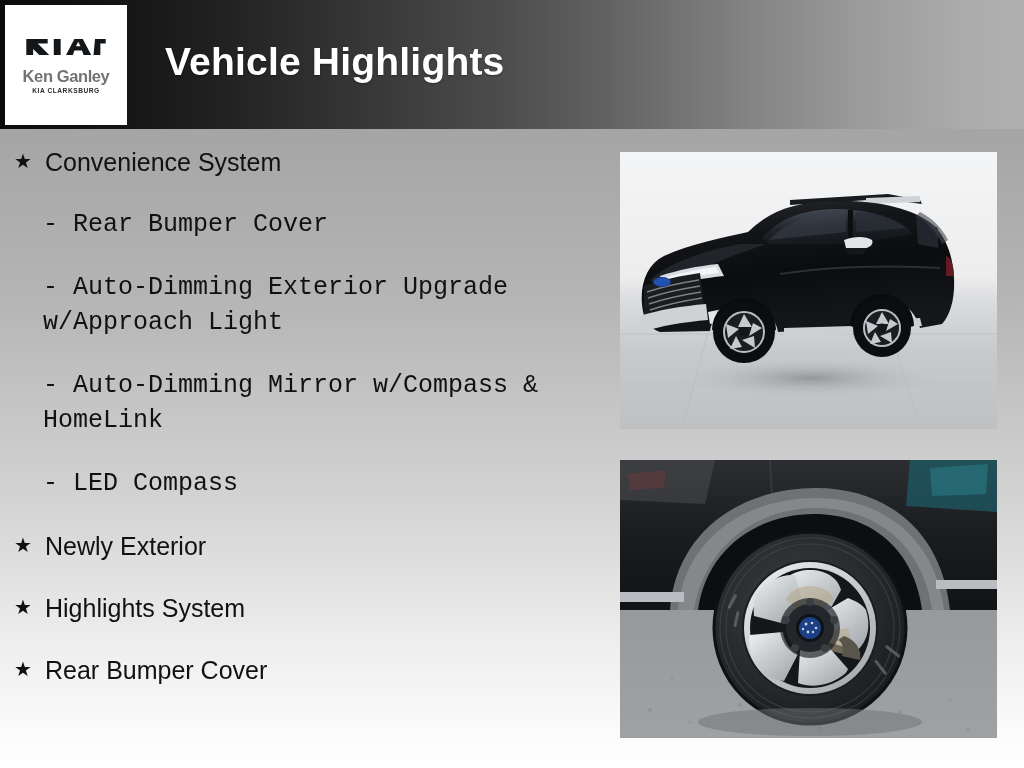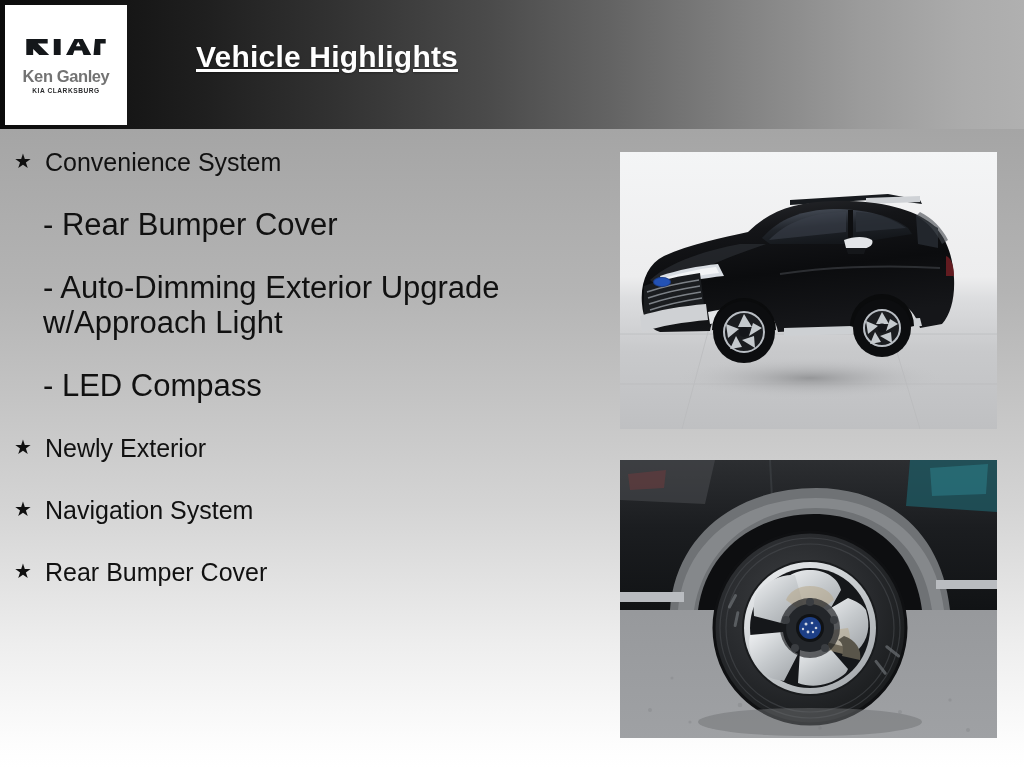--- a/index.html
+++ b/index.html
@@ -64,30 +64,29 @@
     font-size: 6.6px;
     font-weight: 700;
     color: #2a2b2d;
     letter-spacing: 0.55px;
     line-height: 1;
     white-space: nowrap;
   }
 
   #slide-title {
     position: absolute;
-    left: 196px;
+    left: 165px;
     top: 42px;
-    font-size: 30px;
+    font-size: 39px;
     font-weight: 700;
     color: #ffffff;
     letter-spacing: 0.2px;
     line-height: 1;
     white-space: nowrap;
     text-shadow: 0 1px 2px rgba(0,0,0,0.35);
-    text-decoration: underline;
   }
 
   
   #highlights-list {
     position: absolute;
     left: 0;
     top: 145px;
     width: 600px;
   }
   .bullet-row {
@@ -108,24 +107,25 @@
     line-height: 34px;
     color: #111111;
     max-width: 520px;
   }
   .sub-row {
     display: block;
     padding: 0 0 0 43px;
     margin-bottom: 28px;
   }
   .sub-text {
-    font-size: 31px;
+    font-size: 25px;
     line-height: 35px;
     color: #111111;
     max-width: 500px;
+    font-family: Liberation Mono, monospace;
   }
 
   
   .photo {
     position: absolute;
     overflow: hidden;
   }
   #photo-exterior {
     left: 620px;
     top: 152px;
@@ -167,28 +167,29 @@
     <div id="slide-title">Vehicle Highlights</div>
   </div>
 
   <div id="highlights-list">
       <div class="bullet-row">
         <span class="bullet-star">★</span>
         <span class="bullet-text">Convenience System</span>
       </div>
       <div class="sub-row"><span class="sub-text">- Rear Bumper Cover</span></div>
       <div class="sub-row"><span class="sub-text">- Auto-Dimming Exterior Upgrade w/Approach Light</span></div>
+      <div class="sub-row"><span class="sub-text">- Auto-Dimming Mirror w/Compass &amp; HomeLink</span></div>
       <div class="sub-row"><span class="sub-text">- LED Compass</span></div>
       <div class="bullet-row">
         <span class="bullet-star">★</span>
         <span class="bullet-text">Newly Exterior</span>
       </div>
       <div class="bullet-row">
         <span class="bullet-star">★</span>
-        <span class="bullet-text">Navigation System</span>
+        <span class="bullet-text">Highlights System</span>
       </div>
       <div class="bullet-row">
         <span class="bullet-star">★</span>
         <span class="bullet-text">Rear Bumper Cover</span>
       </div>
     </div>
 
   <div class="photo" id="photo-exterior">
     <svg viewBox="0 0 377 277" xmlns="http://www.w3.org/2000/svg" aria-hidden="true">
       <defs>

